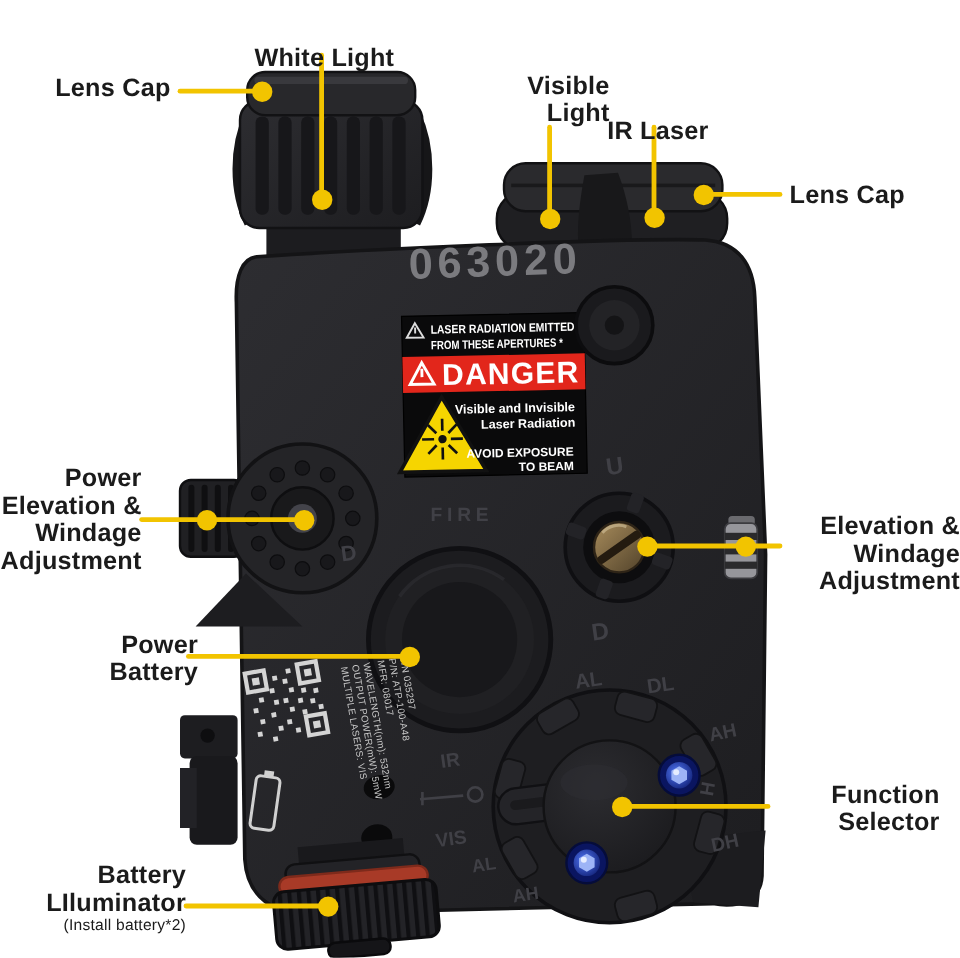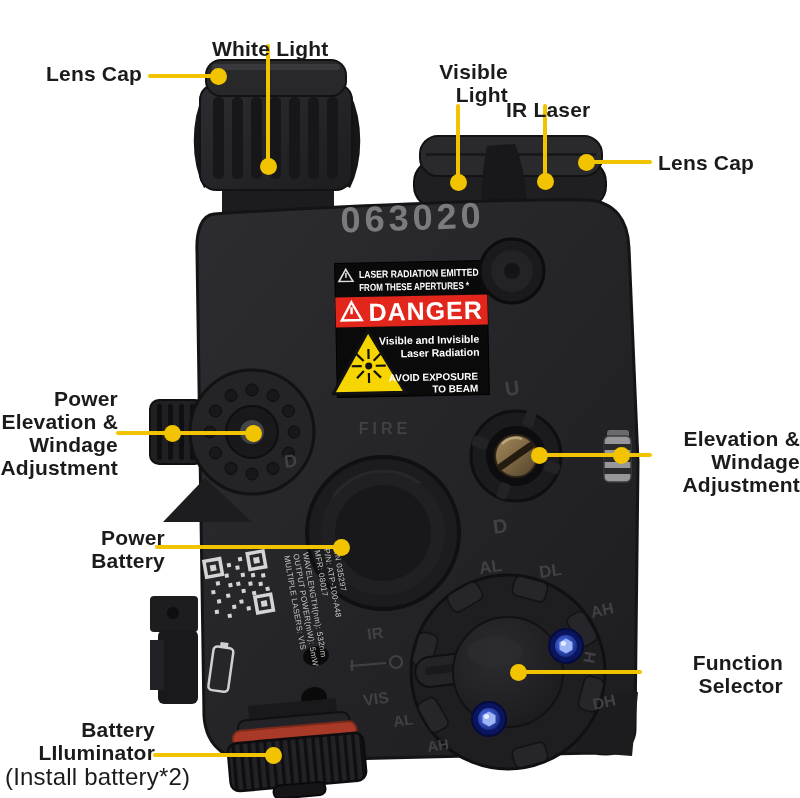--- a/index.html
+++ b/index.html
@@ -1,21 +1,21 @@
 <!DOCTYPE html>
 <html style="--gold: #F2C400; --danger-red: #E2261B; --warning-yellow: #F6D500;"><head>
 <meta charset="utf-8">
 <style>
   html,body{margin:0;padding:0;}
   body{width:800px;height:798px;background:#ffffff;font-family:"Liberation Sans",sans-serif;}
   .stage{position:absolute;left:0;top:0;width:800px;height:798px;overflow:hidden;background:#fff;}
   .device-svg{position:absolute;left:0;top:0;}
   svg text{font-family:"Liberation Sans",sans-serif;}
   .callout{position:absolute;color:#1b1b1b;font-weight:bold;font-size:21px;line-height:1.1;letter-spacing:.2px;white-space:nowrap;}
-  .callout .sub{font-weight:normal;font-size:24px;}
+  .callout .sub{font-weight:normal;font-size:13px;}
   .ta-c{text-align:right;}
   .cl-line{position:absolute;background:var(--gold,#F2C400);border-radius:2px;}
   .cl-dot{position:absolute;width:17px;height:17px;border-radius:50%;background:var(--gold,#F2C400);}
   .fill-red{fill:var(--danger-red,#E2261B);}
   .fill-warn{fill:var(--warning-yellow,#F6D500);}
   .emboss{fill:#404046;font-weight:bold;}
   .spec{fill:#c9c9c9;font-size:8px;letter-spacing:.3px;}
   .stickertxt{fill:#ffffff;font-weight:bold;}
 </style>
 </head>

